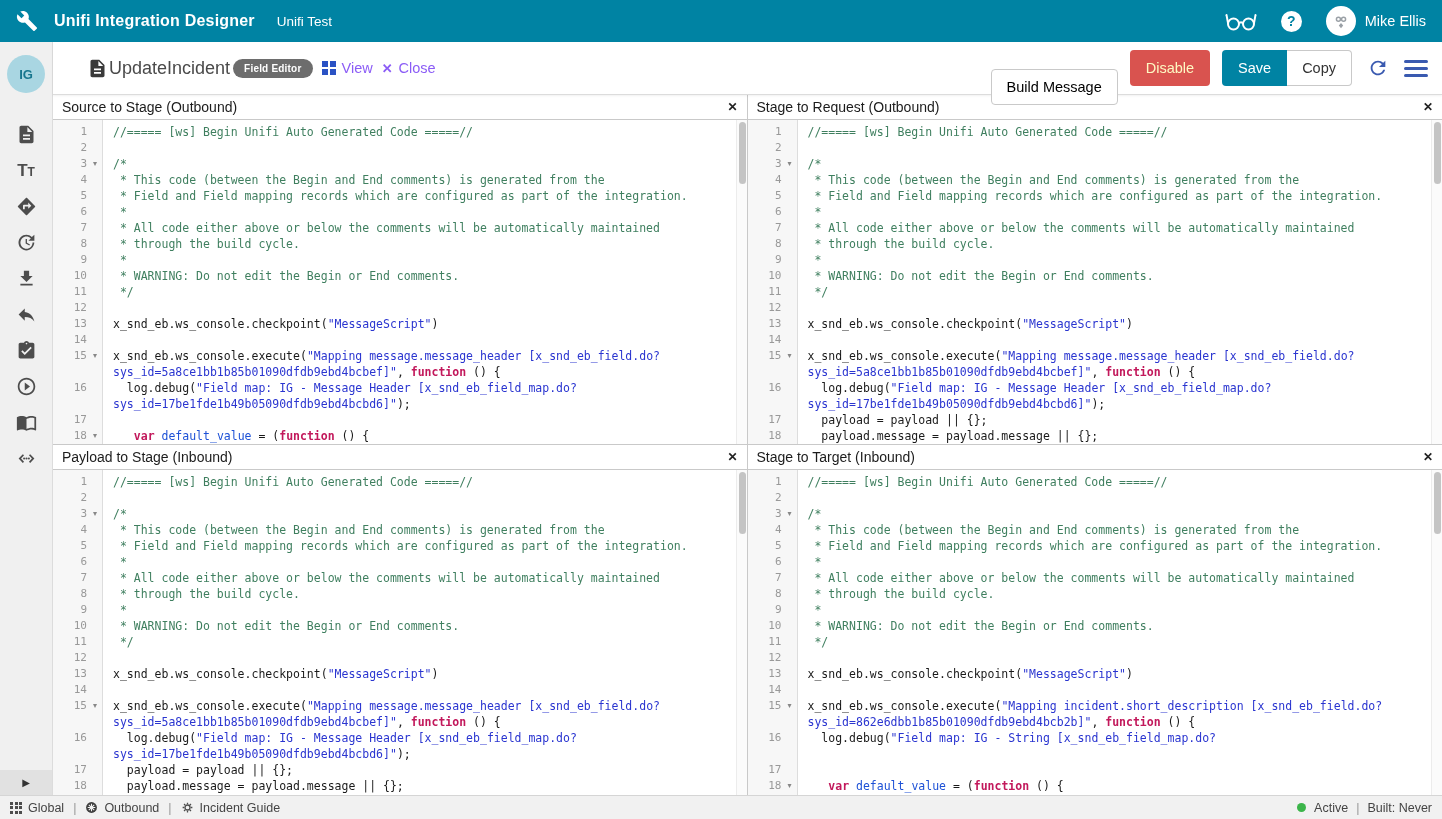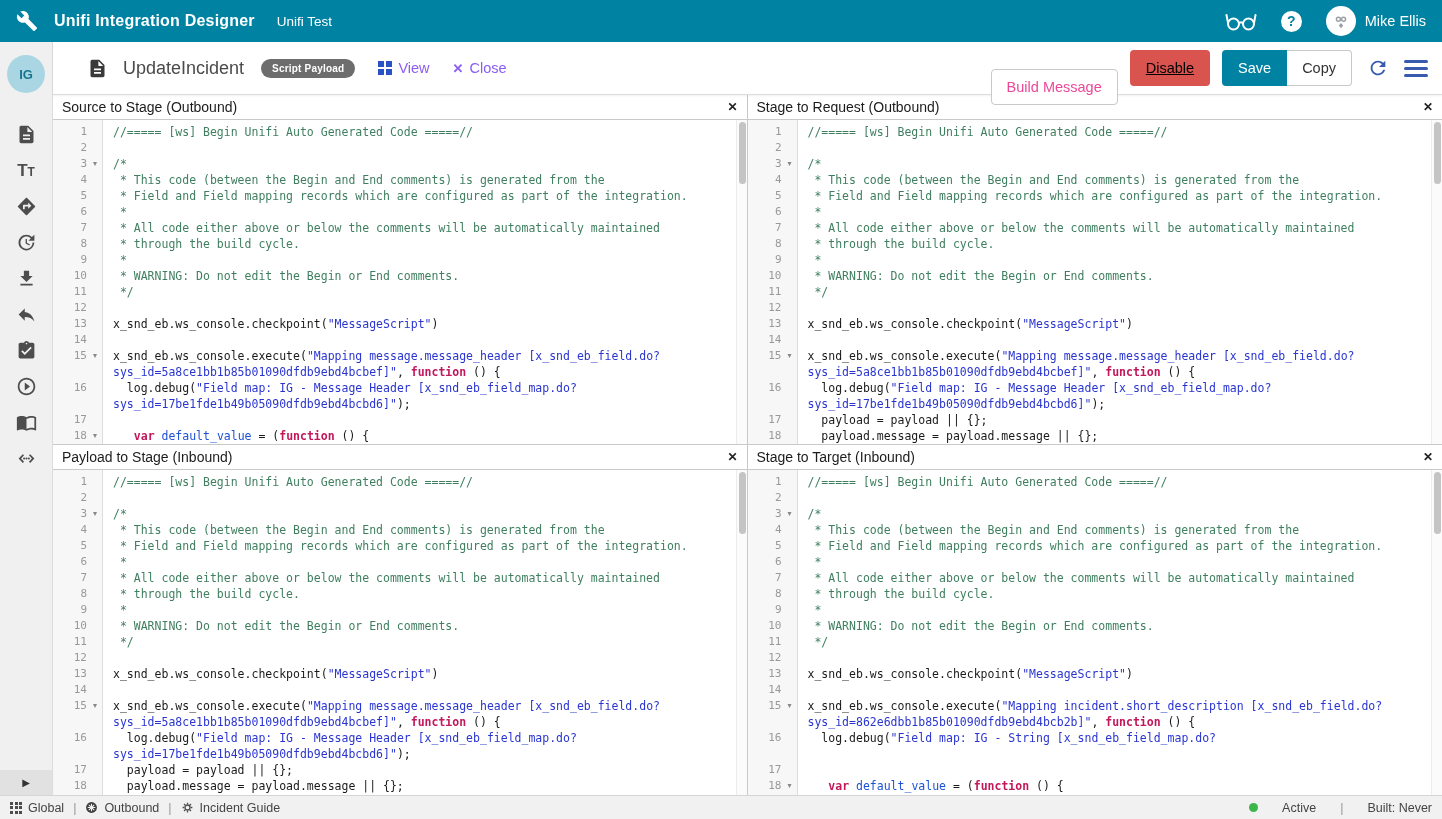--- a/index.html
+++ b/index.html
@@ -37,38 +37,38 @@
   .tt-glyph { font-weight:bold; color:#4d4d4d; font-size:17px; line-height:1; }
   .tt-glyph .small { font-size:12px; }
   .side-expand { position:absolute; bottom:0; left:0; right:0; height:25px;
     background:#e1e1e1; display:flex; align-items:center; justify-content:center;
     color:#333; font-size:10px; cursor:pointer; }
 
   .content { flex:1; display:flex; flex-direction:column; min-width:0; }
 
   
   .toolbar { height:53px; background:#fff; display:flex; align-items:center;
-    padding:0 14px 0 34px; gap:15px; border-bottom:1px solid #dcdcdc;
+    padding:0 14px 0 34px; gap:1px; border-bottom:1px solid #dcdcdc;
     box-shadow:0 1px 2px rgba(0,0,0,.06); position:relative; z-index:2; }
   .doc-icon svg { width:21px; height:21px; fill:#3a3a3a; display:block; }
   .record-title { font-size:18px; color:#4a4a4a; font-weight:500; margin-right:2px; }
   .badge { background:#6d6d6d; color:#fff; font-size:10px; font-weight:bold;
     padding:4px 11px; border-radius:10px; letter-spacing:.2px; }
   .tb-link { color:#8b5cf6; font-size:14.5px; display:flex; align-items:center;
     gap:6px; cursor:pointer; margin-left:8px; }
   .view-grid { width:14px; height:14px; display:grid; grid-template-columns:6px 6px;
     grid-template-rows:6px 6px; gap:2px; }
   .view-grid i { background:#2a52c4; }
   .x-glyph { font-size:13px; font-weight:bold; }
   .toolbar-right { margin-left:auto; display:flex; align-items:center; gap:12px; }
   .btn { height:36px; padding:0 15px; border-radius:4px; font-size:14.5px;
     display:flex; align-items:center; cursor:pointer; border:1px solid transparent;
     font-family:"Liberation Sans", sans-serif; }
-  .btn-default { background:#fff; border-color:#c9c9c9; color:#ec4899;margin-top:37px; }
-  .btn-danger { background:#d9534f; color:#000000;text-decoration:underline; }
+  .btn-default { background:#fff; border-color:#c9c9c9; color:#000000;margin-top:37px; }
+  .btn-danger { background:#d9534f; color:#fef9c3; }
   .btn-group { display:flex; }
   .btn-save { background:#0083a3; color:#fff; border-radius:4px 0 0 4px; }
   .btn-copy { background:#fff; border:1px solid #c9c9c9; border-left:none;
     color:#333; border-radius:0 4px 4px 0; }
   .icon-btn { width:28px; height:28px; display:flex; align-items:center;
     justify-content:center; cursor:pointer; }
   .icon-btn svg { width:22px; height:22px; fill:#3a5ab0; }
   .burger { width:24px; display:flex; flex-direction:column; gap:4px; cursor:pointer; }
   .burger i { height:3px; background:#3a5ab0; border-radius:2px; }
 
@@ -103,21 +103,21 @@
   
   .statusbar { height:24px; background:#f1f1f1; border-top:1px solid #d5d5d5;
     display:flex; align-items:center; padding:0 10px; font-size:12.5px;
     color:#444; gap:9px; }
   .status-item { display:flex; align-items:center; gap:6px; cursor:pointer; }
   .sep { color:#9a9a9a; }
   .apps-grid { width:12px; height:12px; display:grid;
     grid-template-columns:repeat(3,3px); grid-template-rows:repeat(3,3px); gap:1.5px; }
   .apps-grid i { background:#4d4d4d; }
   .status-item svg { width:13px; height:13px; }
-  .status-right { margin-left:auto; display:flex; align-items:center; gap:24px; }
+  .status-right { margin-left:auto; display:flex; align-items:center; gap:8px; }
   .dot { width:9px; height:9px; border-radius:50%; background:#3cb54a; }
 </style>
 </head>
 <body>
 
 <div class="topbar">
   <span class="wrench">
     <svg viewBox="0 0 24 24">
         <path d="M22.7 19l-9.1-9.1c.9-2.3.4-5-1.5-6.9-2-2-5-2.4-7.4-1.3L9 6 6 9 1.6 4.7C.4 7.1.9 10.1 2.9 12.1c1.9 1.9 4.6 2.4 6.9 1.5l9.1 9.1c.4.4 1 .4 1.4 0l2.3-2.3c.5-.4.5-1.1.1-1.4z"></path>
       </svg>
@@ -210,21 +210,21 @@
   </div>
 
   <div class="content">
     <div class="toolbar">
       <span class="doc-icon">
         <svg viewBox="0 0 24 24">
             <path d="M14 2H6c-1.1 0-2 .9-2 2v16c0 1.1.9 2 2 2h12c1.1 0 2-.9 2-2V8l-6-6zm2 16H8v-2h8v2zm0-4H8v-2h8v2zm-3-5V3.5L18.5 9H13z"></path>
           </svg>
       </span>
       <span class="record-title">UpdateIncident</span>
-      <span class="badge">Script Payload</span>
+      <span class="badge">Field Editor</span>
       <span class="tb-link">
         <span class="view-grid">
             <i></i>
             <i></i>
             <i></i>
             <i></i>
           </span>
         <span>View</span>
       </span>
       <span class="tb-link">

